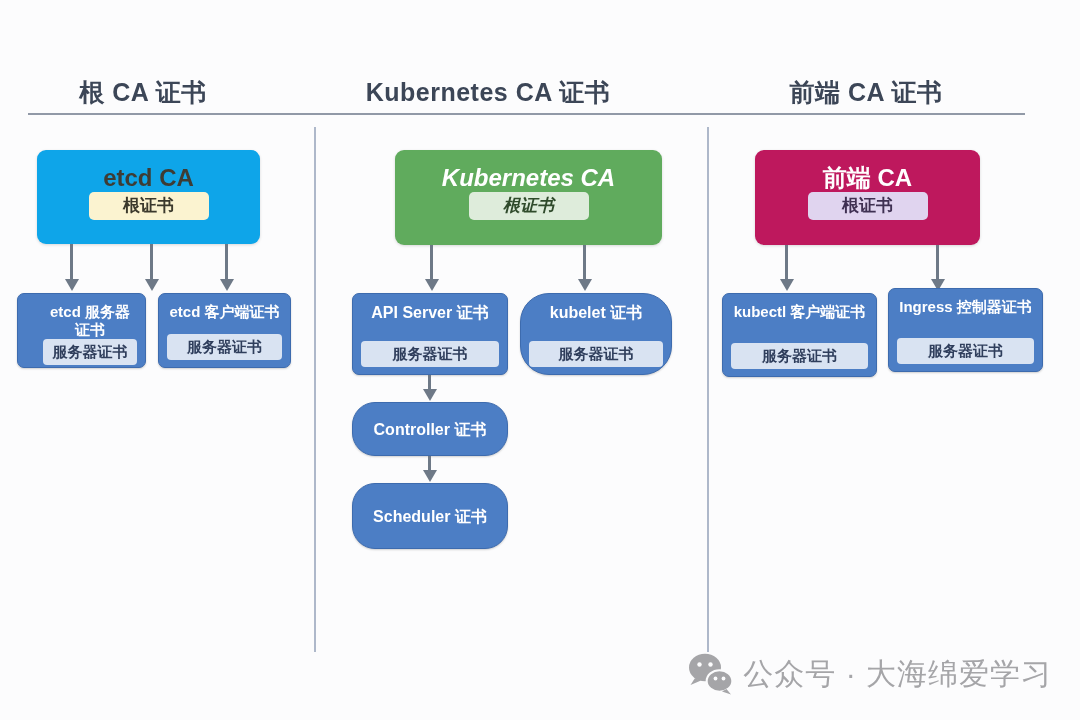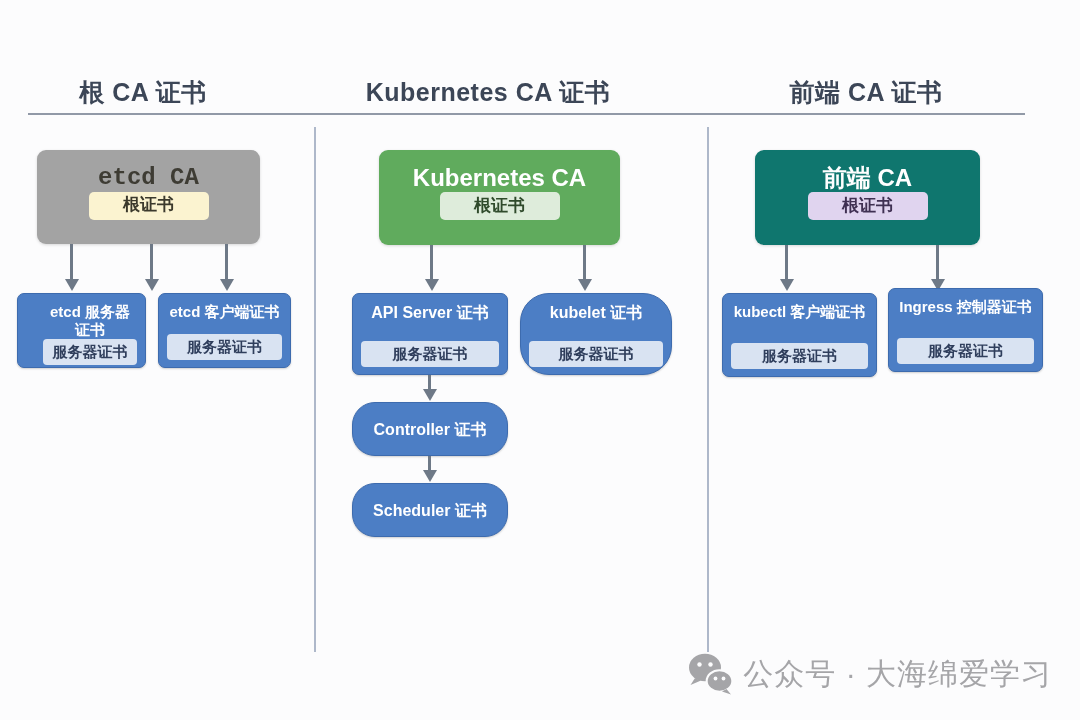--- a/index.html
+++ b/index.html
@@ -22,27 +22,27 @@
   .ca {
     position:absolute; border-radius:9px;
     display:flex; flex-direction:column; align-items:center;
     padding-top:14px; box-shadow:0 1px 3px rgba(0,0,0,.15); box-sizing:border-box;
   }
   .ca-title { font-size:24px; font-weight:bold; line-height:28px; }
   .ca-badge {
     width:120px; height:28px; line-height:28px;
     text-align:center; border-radius:5px; font-size:17px; font-weight:600;
   }
-  .ca-yellow { background:#a3a3a3;font-family:Liberation Mono, monospace; }
+  .ca-yellow { background:#0ea5e9; }
   .ca-yellow .ca-title { color:#3E3C34; }
   .ca-yellow .ca-badge { background:#FBF3D0; color:#3B392C; }
   .ca-green { background:#60AB5D; }
   .ca-green .ca-title { color:#FFFFFF; }
   .ca-green .ca-badge { background:#DEECDB; color:#2F4A2B; }
-  .ca-purple { background:#0f766e; }
+  .ca-purple { background:#be185d; }
   .ca-purple .ca-title { color:#FFFFFF; }
   .ca-purple .ca-badge { background:#E0D4EF; color:#3F3052; }
 
   
   .cert {
     position:absolute; background:#4C7EC5; border:1px solid #3D6BAE; border-radius:7px;
     display:flex; flex-direction:column; align-items:center; justify-content:space-between;
     padding:9px 8px 7px; box-shadow:0 1px 2px rgba(0,0,0,.18); box-sizing:border-box;
   }
   .cert.center { justify-content:center;border-radius:23px; }
@@ -92,21 +92,21 @@
 
 <div class="cert" style="left:17px; top:293px; width:129px; height:75px;padding-left:25px;">
   <div class="cert-title sm">etcd 服务器证书</div>
   <div class="cert-badge">服务器证书</div>
 </div>
 <div class="cert" style="left:158px; top:293px; width:133px; height:75px;">
   <div class="cert-title sm">etcd 客户端证书</div>
   <div class="cert-badge">服务器证书</div>
 </div>
 
-<div class="ca ca-green" style="left:379px; top:150px; width:241px; height:95px;">
+<div class="ca ca-green" style="left:395px; top:150px; width:267px; height:95px;font-style:italic;">
   <div class="ca-title">Kubernetes CA</div>
   <div class="ca-badge">根证书</div>
 </div>
 
 <div class="arrow" style="left:430px; top:245px; height:34px;"></div>
 <div class="arrow" style="left:583px; top:245px; height:34px;"></div>
 
 <div class="cert" style="left:352px; top:293px; width:156px; height:82px;">
   <div class="cert-title">API Server 证书</div>
   <div class="cert-badge">服务器证书</div>
@@ -115,21 +115,21 @@
   <div class="cert-title">kubelet 证书</div>
   <div class="cert-badge">服务器证书</div>
 </div>
 
 <div class="arrow" style="left:428px; top:375px; height:14px;"></div>
 <div class="cert center" style="left:352px; top:402px; width:156px; height:54px;">
   <div class="cert-title">Controller 证书</div>
 </div>
 
 <div class="arrow" style="left:428px; top:456px; height:14px;"></div>
-<div class="cert center" style="left:352px; top:483px; width:156px; height:54px;justify-content:center;">
+<div class="cert center" style="left:352px; top:483px; width:156px; height:66px;justify-content:center;">
   <div class="cert-title">Scheduler 证书</div>
 </div>
 
 <div class="ca ca-purple" style="left:755px; top:150px; width:225px; height:95px;">
   <div class="ca-title">前端 CA</div>
   <div class="ca-badge">根证书</div>
 </div>
 
 <div class="arrow" style="left:785px; top:245px; height:34px;"></div>
 <div class="arrow" style="left:936px; top:245px; height:34px;"></div>

